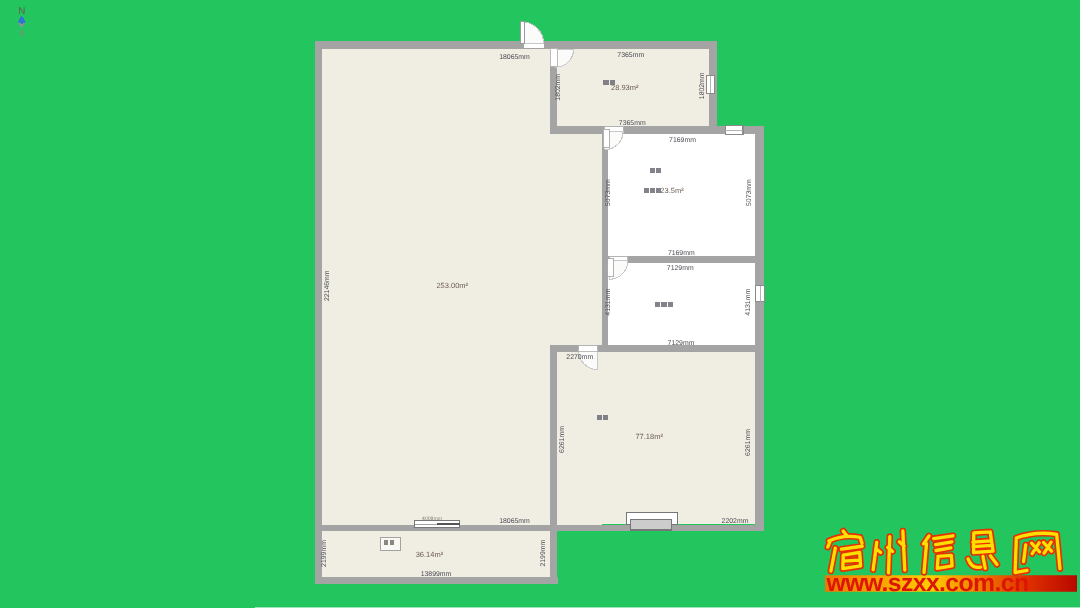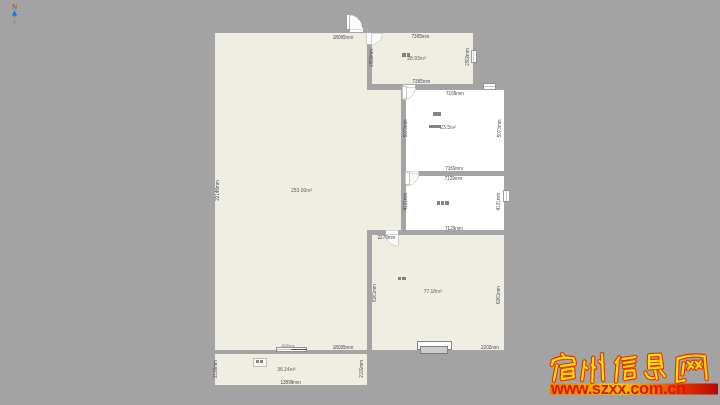--- a/index.html
+++ b/index.html
@@ -1,16 +1,16 @@
 <!DOCTYPE html>
 <html><head>
 <meta charset="utf-8">
 <style>
   html,body{margin:0;padding:0;background:#ffffff;}
-  #stage{position:relative;width:720px;height:405px;background:#a3a3a3;overflow:hidden;
+  #stage{position:relative;width:720px;height:405px;background:#22c55e;overflow:hidden;
          font-family:"Liberation Sans", sans-serif;}
   svg{position:absolute;left:0;top:0;}
   .dim{fill:#4c4c55;font-size:4.6px;font-family:"Liberation Sans",sans-serif;}
   .area{fill:#6f6055;font-size:5px;font-family:"Liberation Sans",sans-serif;}
 </style>
 </head>
 <body>
 <div id="stage">
 <svg width="720" height="405" viewBox="0 0 720 405" shape-rendering="crispEdges" text-rendering="optimizeLegibility">
 

